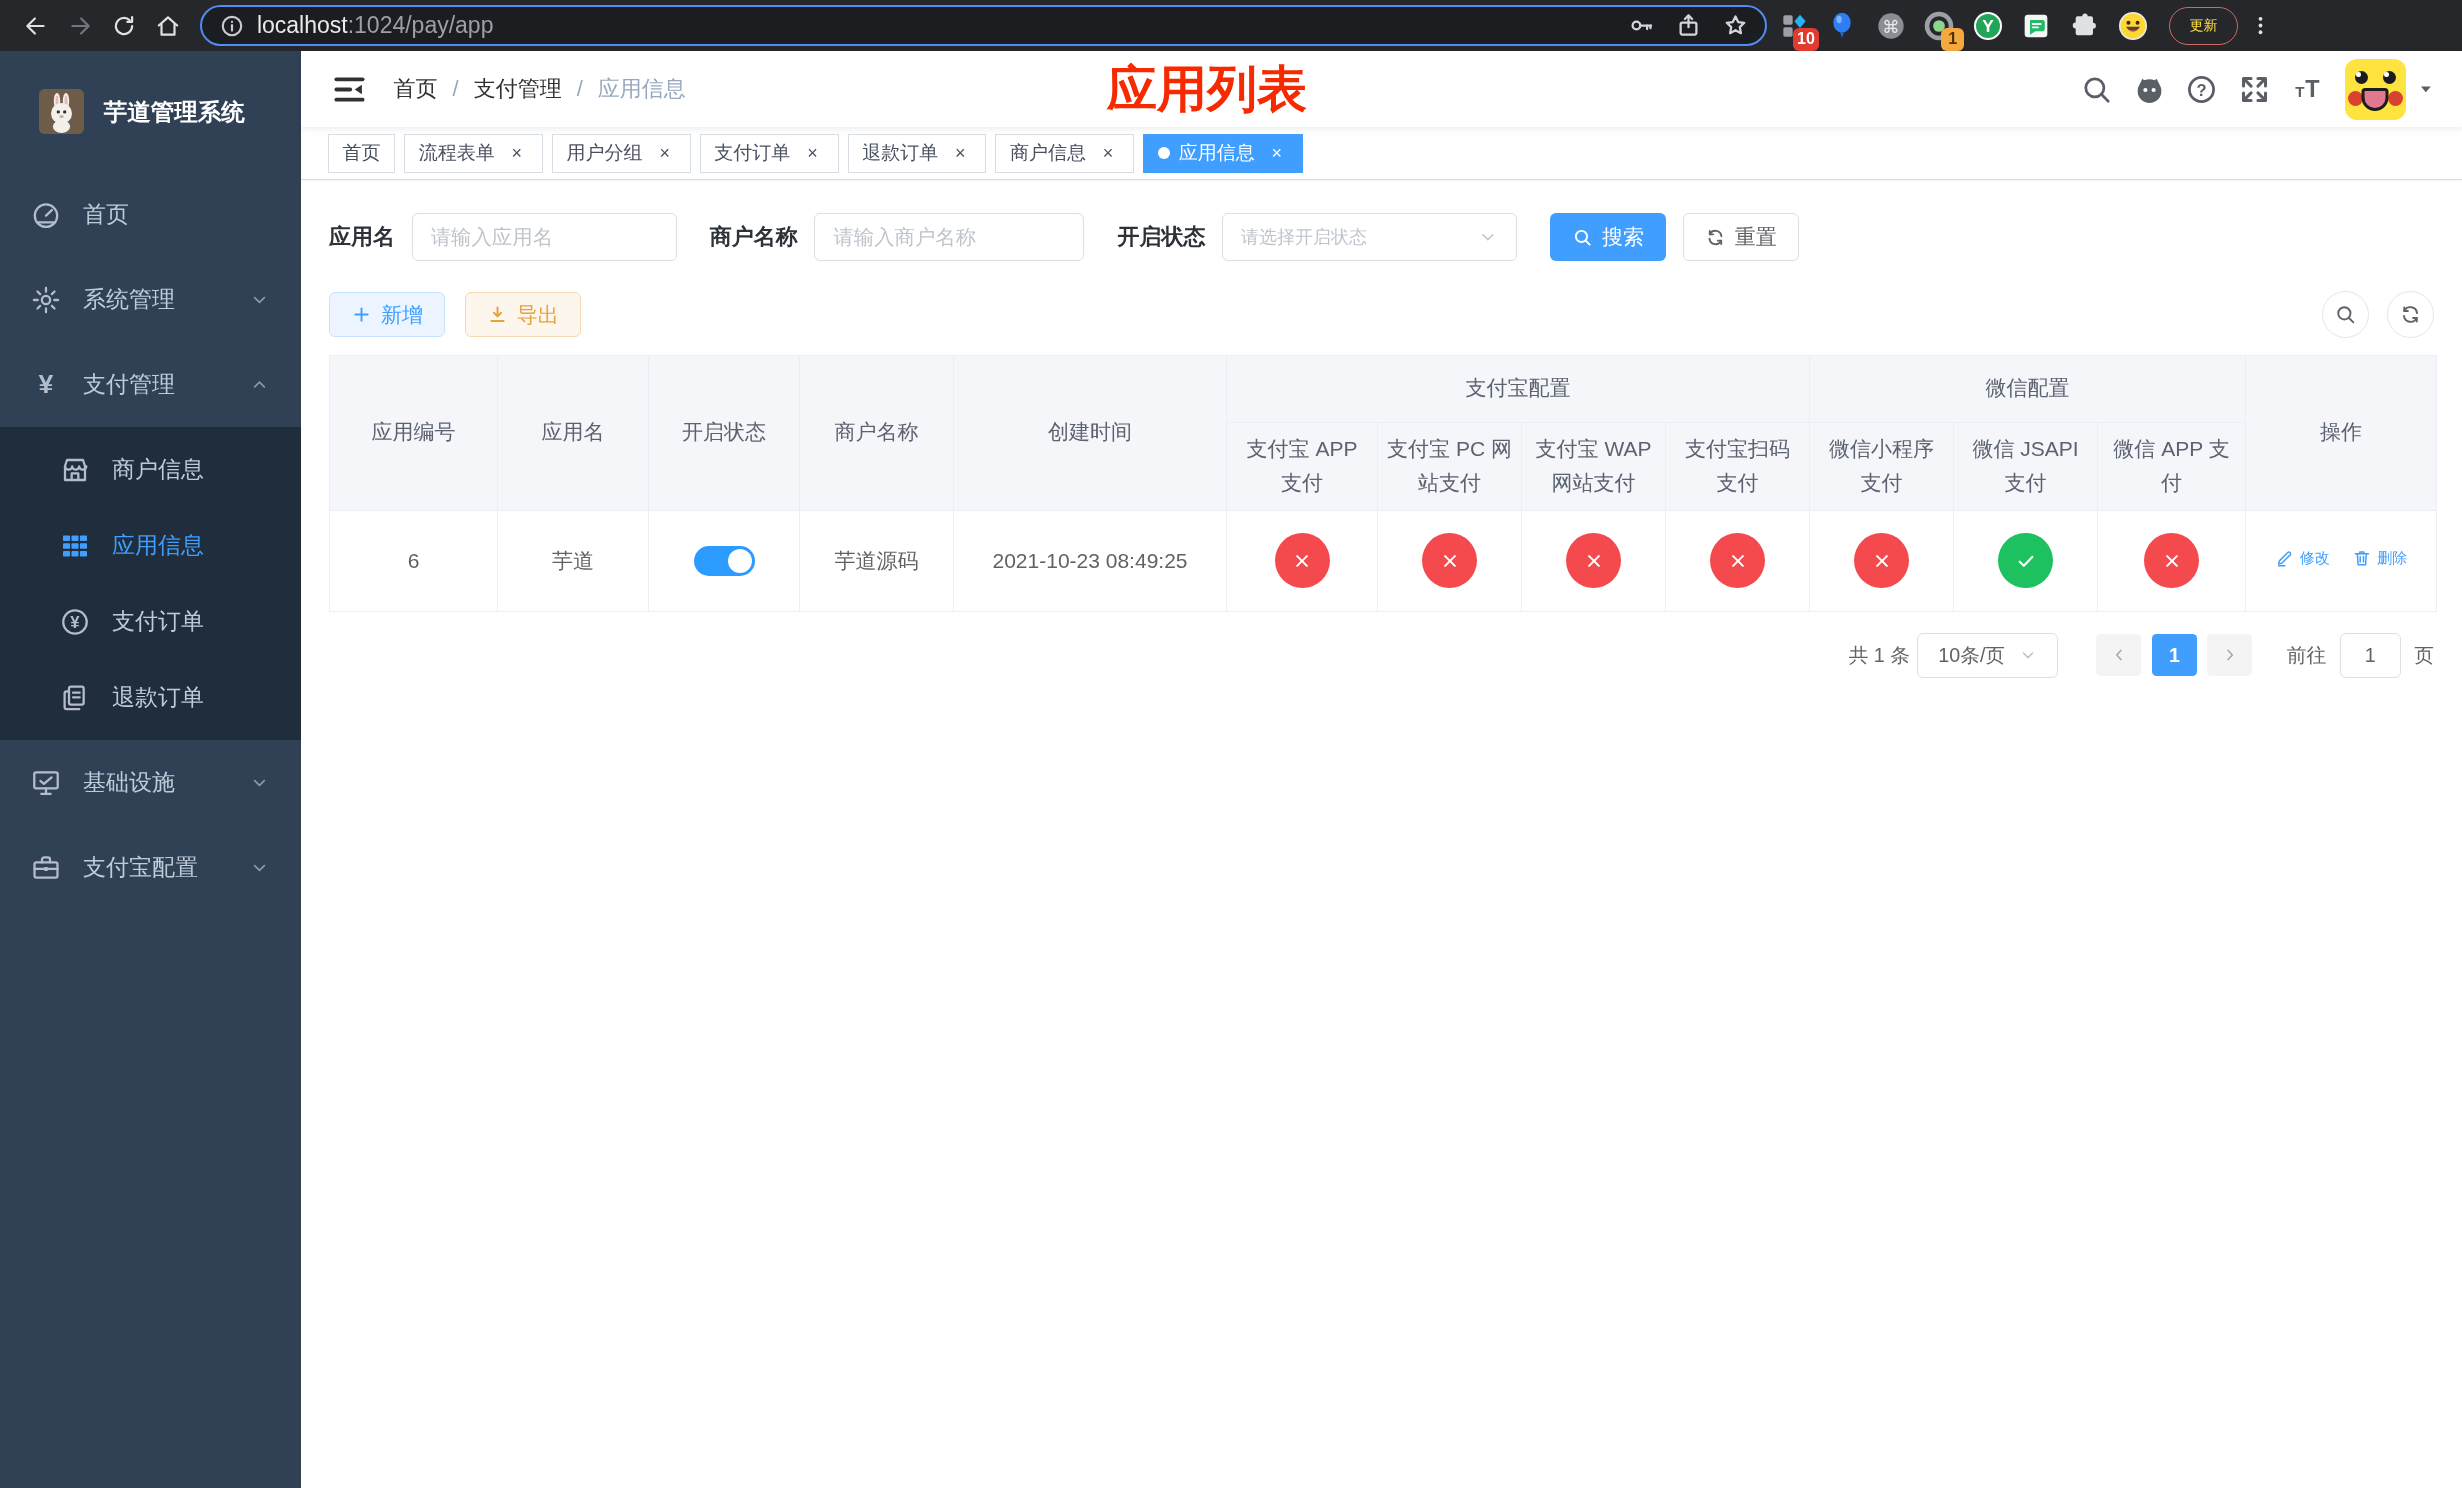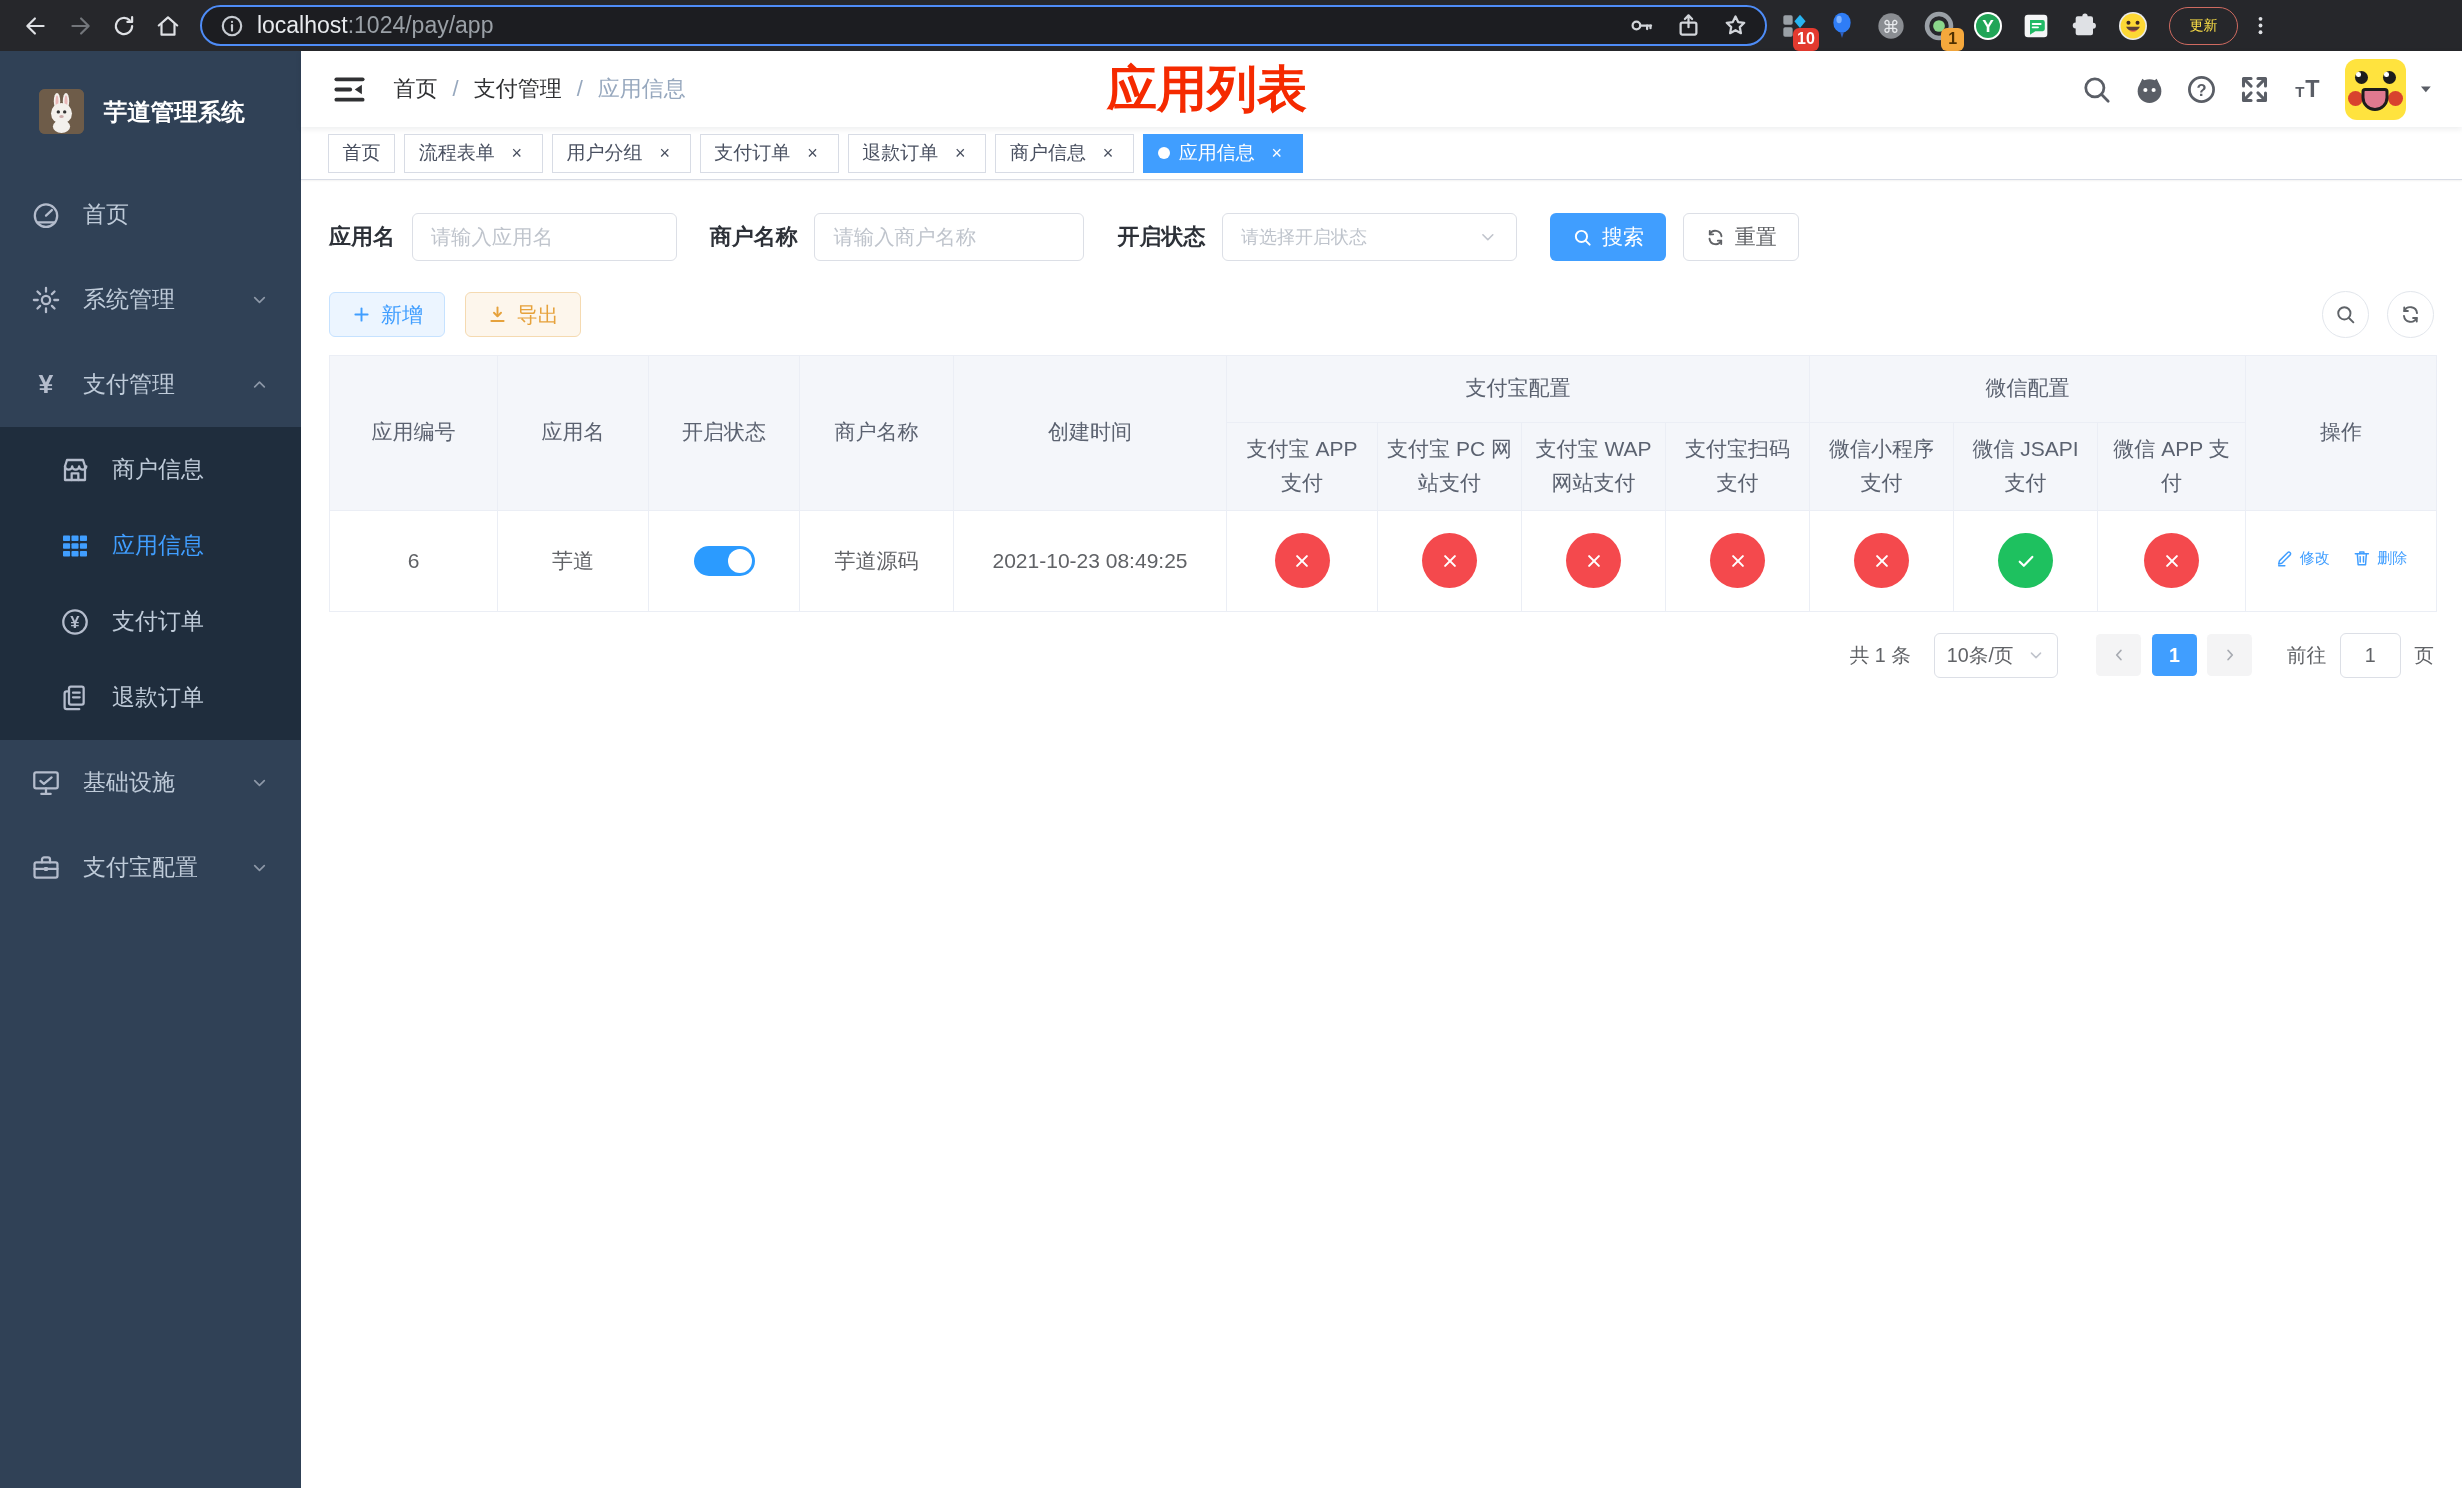--- a/index.html
+++ b/index.html
@@ -109,22 +109,22 @@
 .switch .knob{position:absolute;right:3px;top:3px;width:24px;height:24px;border-radius:50%;background:#fff}
 .status-circle{width:55px;height:55px;border-radius:50%;display:inline-flex;align-items:center;justify-content:center;color:#fff;vertical-align:middle}
 .status-circle.no{background:var(--danger,#f4494d)}
 .status-circle.ok{background:var(--success,#1ec15f)}
 .status-circle svg{width:26px;height:26px}
 .op-link{color:#409eff;font-size:15px;display:inline-flex;align-items:center;margin:0 8.3px;cursor:pointer;white-space:nowrap}
 .op-link svg{width:19.7px;height:19.7px;margin-right:5.3px}
 
 
 .pagination{display:flex;align-items:center;justify-content:flex-end;margin-top:21px;font-size:19.7px;color:#606266}
-.pg-total{margin-right:23px;white-space:nowrap}
-.pg-size{width:124px;height:45px;border:1.5px solid #dcdfe6;border-radius:6px;display:flex;align-items:center;justify-content:center;margin-right:33px;background:#fff}
+.pg-total{margin-right:7px;white-space:nowrap}
+.pg-size{width:141px;height:45px;border:1.5px solid #dcdfe6;border-radius:6px;display:flex;align-items:center;justify-content:center;margin-right:33px;background:#fff}
 .pg-size .chev{width:18px;height:18px;color:#c0c4cc;margin-left:13.6px}
 .pg-size .chev svg{width:100%;height:100%}
 .pg-btn{width:45px;height:42px;background:#f4f4f5;border-radius:4.5px;display:flex;align-items:center;justify-content:center;color:#a8abb2;margin:0 5.3px}
 .pg-btn svg{width:18px;height:18px}
 .pg-cur{width:45px;height:42px;background:#409eff;color:#fff;border-radius:4.5px;display:flex;align-items:center;justify-content:center;font-weight:bold;margin:0 5.3px}
 .pg-goto{display:flex;align-items:center;margin-left:29px}
 .pg-goto .lbl{white-space:nowrap}
 .pg-input{width:61px;height:45px;border:1.5px solid #dcdfe6;border-radius:6px;text-align:center;font-size:19.7px;color:#606266;margin:0 13.6px;outline:none}
 </style>
 </head>

